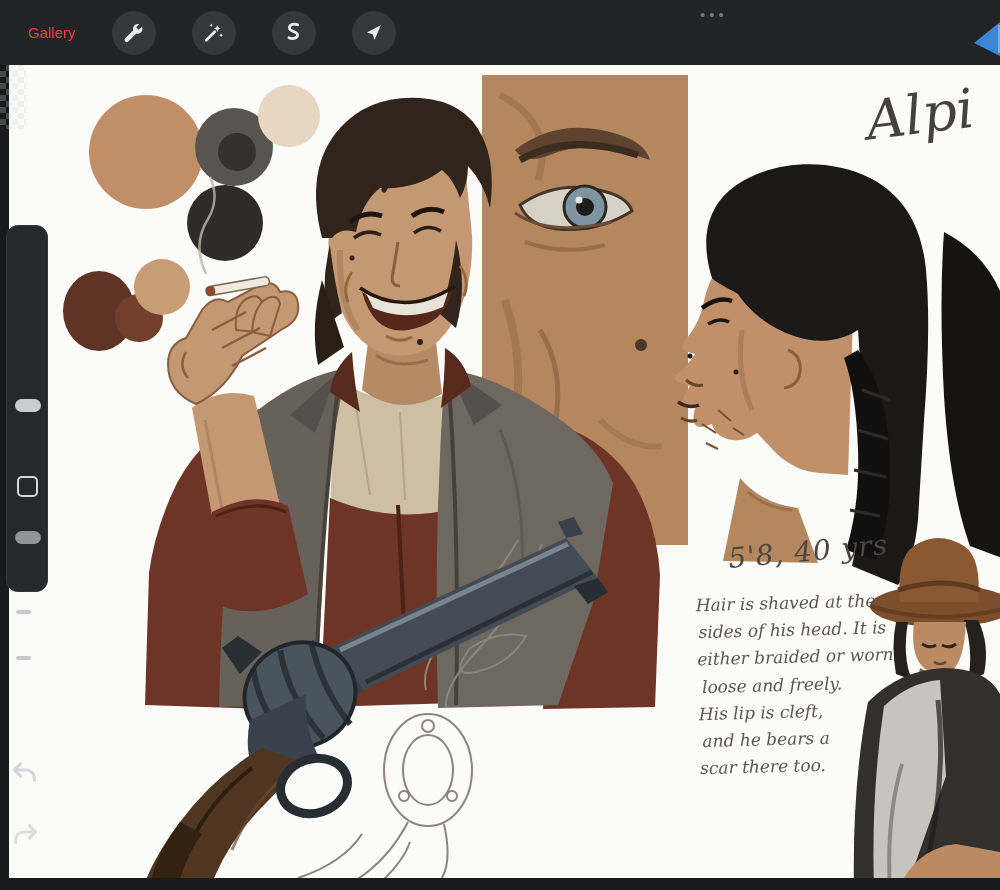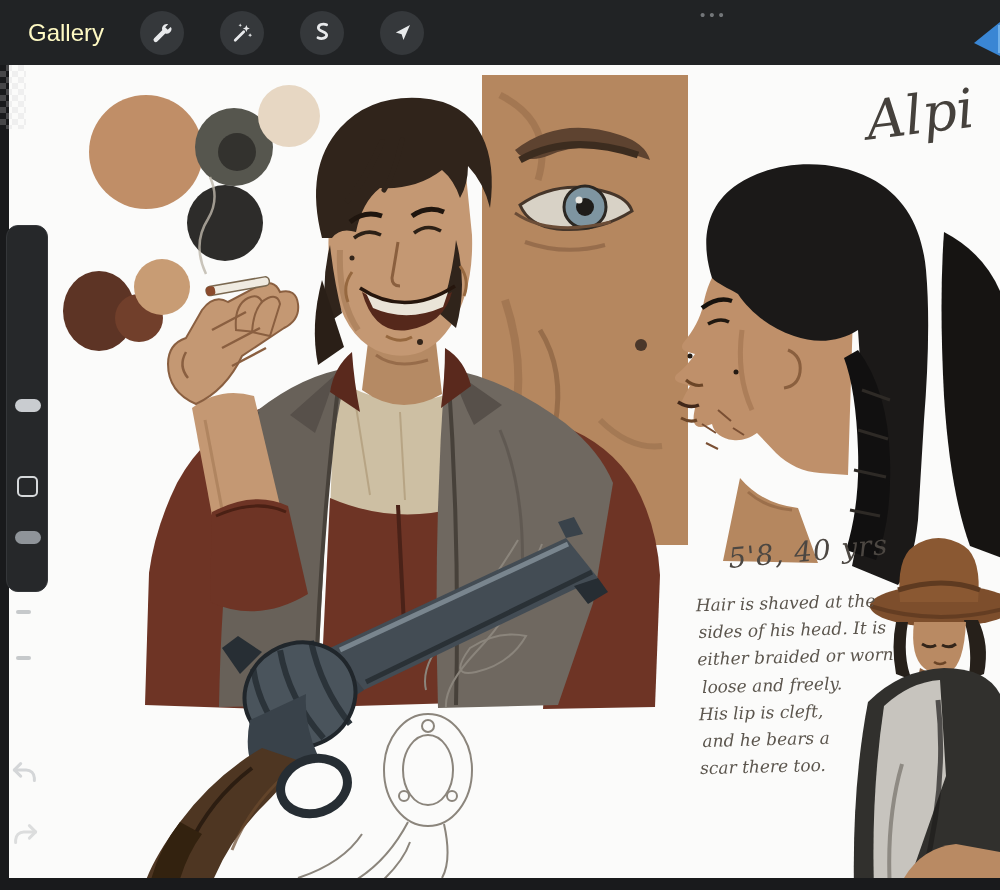--- a/index.html
+++ b/index.html
@@ -8,21 +8,21 @@
     width:1000px; height:890px; position:relative; overflow:hidden;
     font-family:"Liberation Sans", sans-serif;
   }
 
   
   .topbar {
     position:absolute; top:0; left:0; width:1000px; height:65px;
     background:#212325; display:flex; align-items:center; z-index:30;
   }
   .gallery-btn {
-    background:none; border:none; color:#fef9c3; font-size:24px;
+    background:none; border:none; color:#ef4444; font-size:15px;
     margin-left:28px; font-family:"Liberation Sans",sans-serif; cursor:pointer;
   }
   .icon-btn {
     width:44px; height:44px; border-radius:50%; background:#35383b; border:none;
     margin-left:36px; display:flex; align-items:center; justify-content:center; cursor:pointer;
     flex:0 0 auto;
   }
   .icon-btn svg { width:25px; height:25px; display:block; }
   .sys-dots {
     position:absolute; left:700px; top:6px; color:#737679; font-size:15px;

